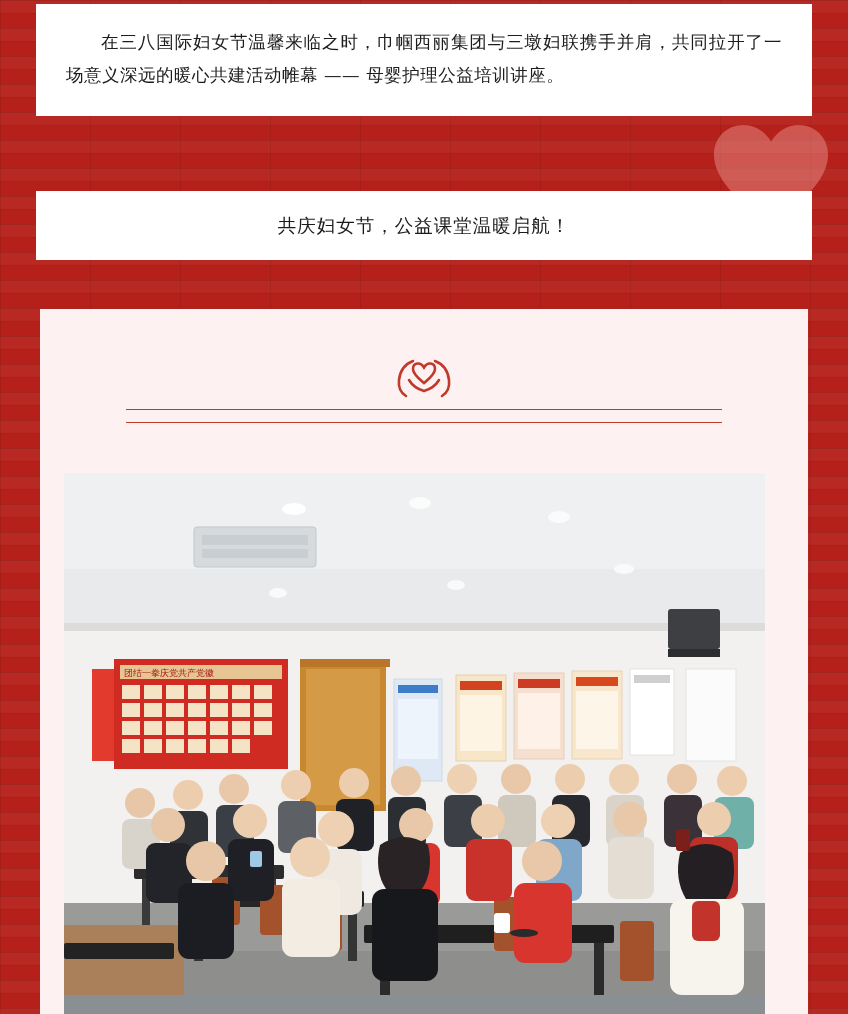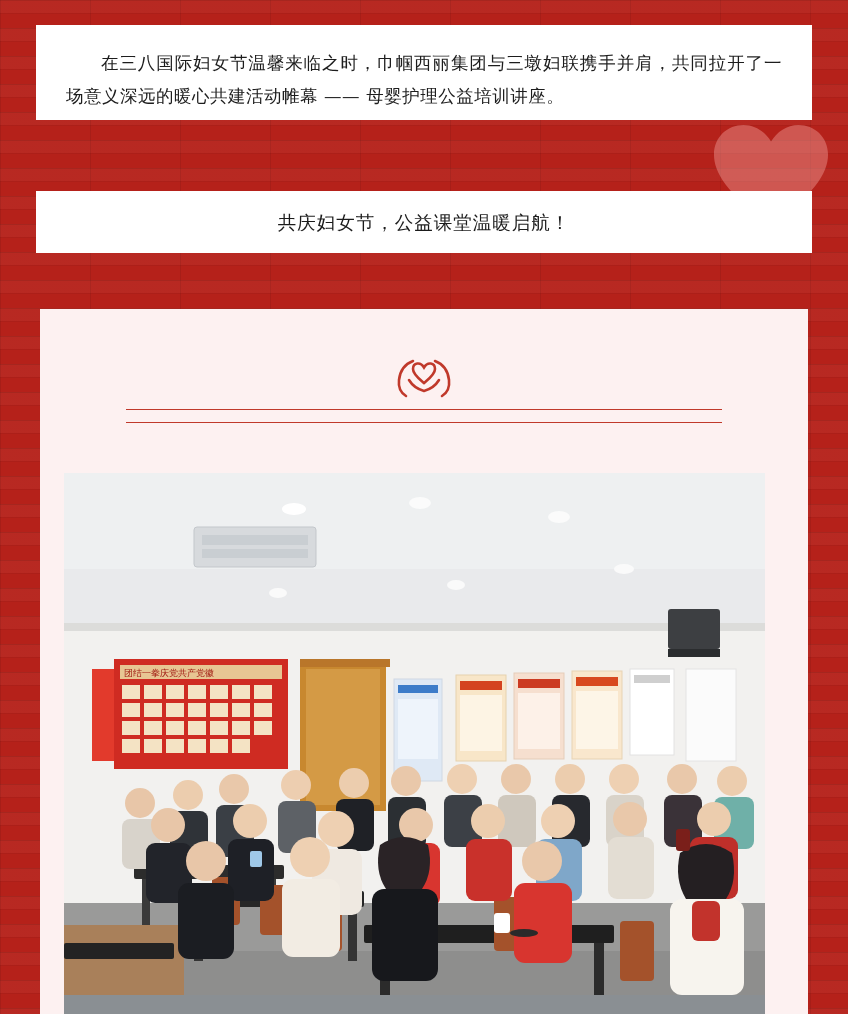--- a/index.html
+++ b/index.html
@@ -41,43 +41,43 @@
     width: 118px;
     height: 110px;
     opacity: 0.55;
     pointer-events: none;
   }
 
   
   .intro-card {
     position: absolute;
     left: 36px;
-    top: 25px;
+    top: 4px;
     width: 776px;
     background: #ffffff;
-    padding: 22px 30px 7px 30px;
+    padding: 22px 30px 24px 30px;
     box-sizing: border-box;
   }
   .intro-text {
     font-family: "DejaVu Serif", "Liberation Serif", serif;
     font-size: 17.5px;
     line-height: 33px;
     color: #1d1d1d;
     text-indent: 2em;
     letter-spacing: 0.5px;
     text-align: justify;
   }
 
   
   .title-band {
     position: absolute;
     left: 36px;
     top: 191px;
     width: 776px;
-    height: 62px;
+    height: 69px;
     background: #ffffff;
     display: flex;
     align-items: center;
     justify-content: center;
   }
   .title-band-text {
     font-family: "DejaVu Serif", "Liberation Serif", serif;
     font-size: 18.5px;
     color: #1b1b1b;
     letter-spacing: 1px;

